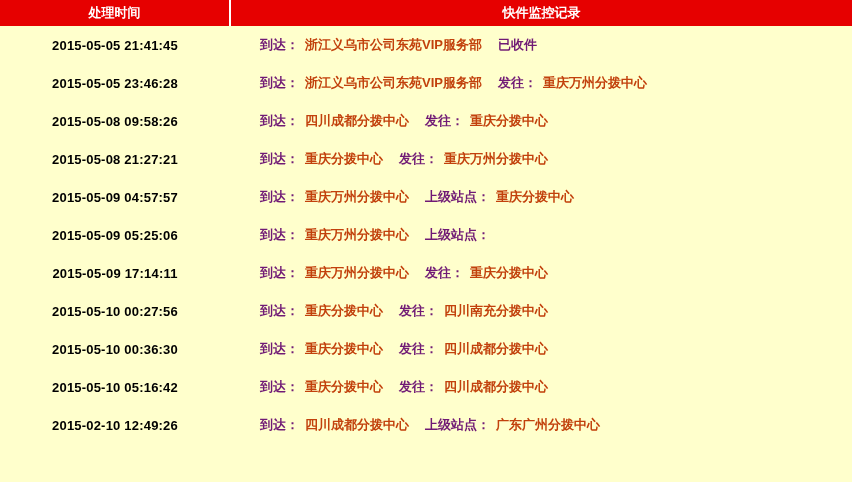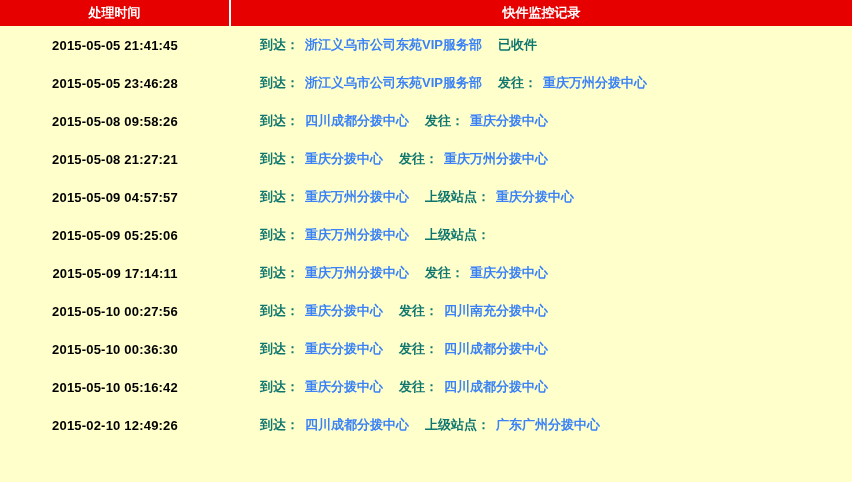--- a/index.html
+++ b/index.html
@@ -50,25 +50,25 @@
     color: #000000;
     letter-spacing: 0.2px;
   }
   .cell-record {
     text-align: left;
     padding-left: 30px !important;
     white-space: nowrap;
     overflow: hidden;
   }
   .lbl {
-    color: #0f766e;
+    color: #701a75;
     font-weight: bold;
   }
   .val {
-    color: #3b82f6;
+    color: #c2410c;
     font-weight: bold;
   }
   .gap-sm { display: inline-block; width: 6px; }
   .gap-md { display: inline-block; width: 16px; }
   .filler-row td {
     height: 28px;
     background: #ffffcc;
   }
 </style>
 </head>

